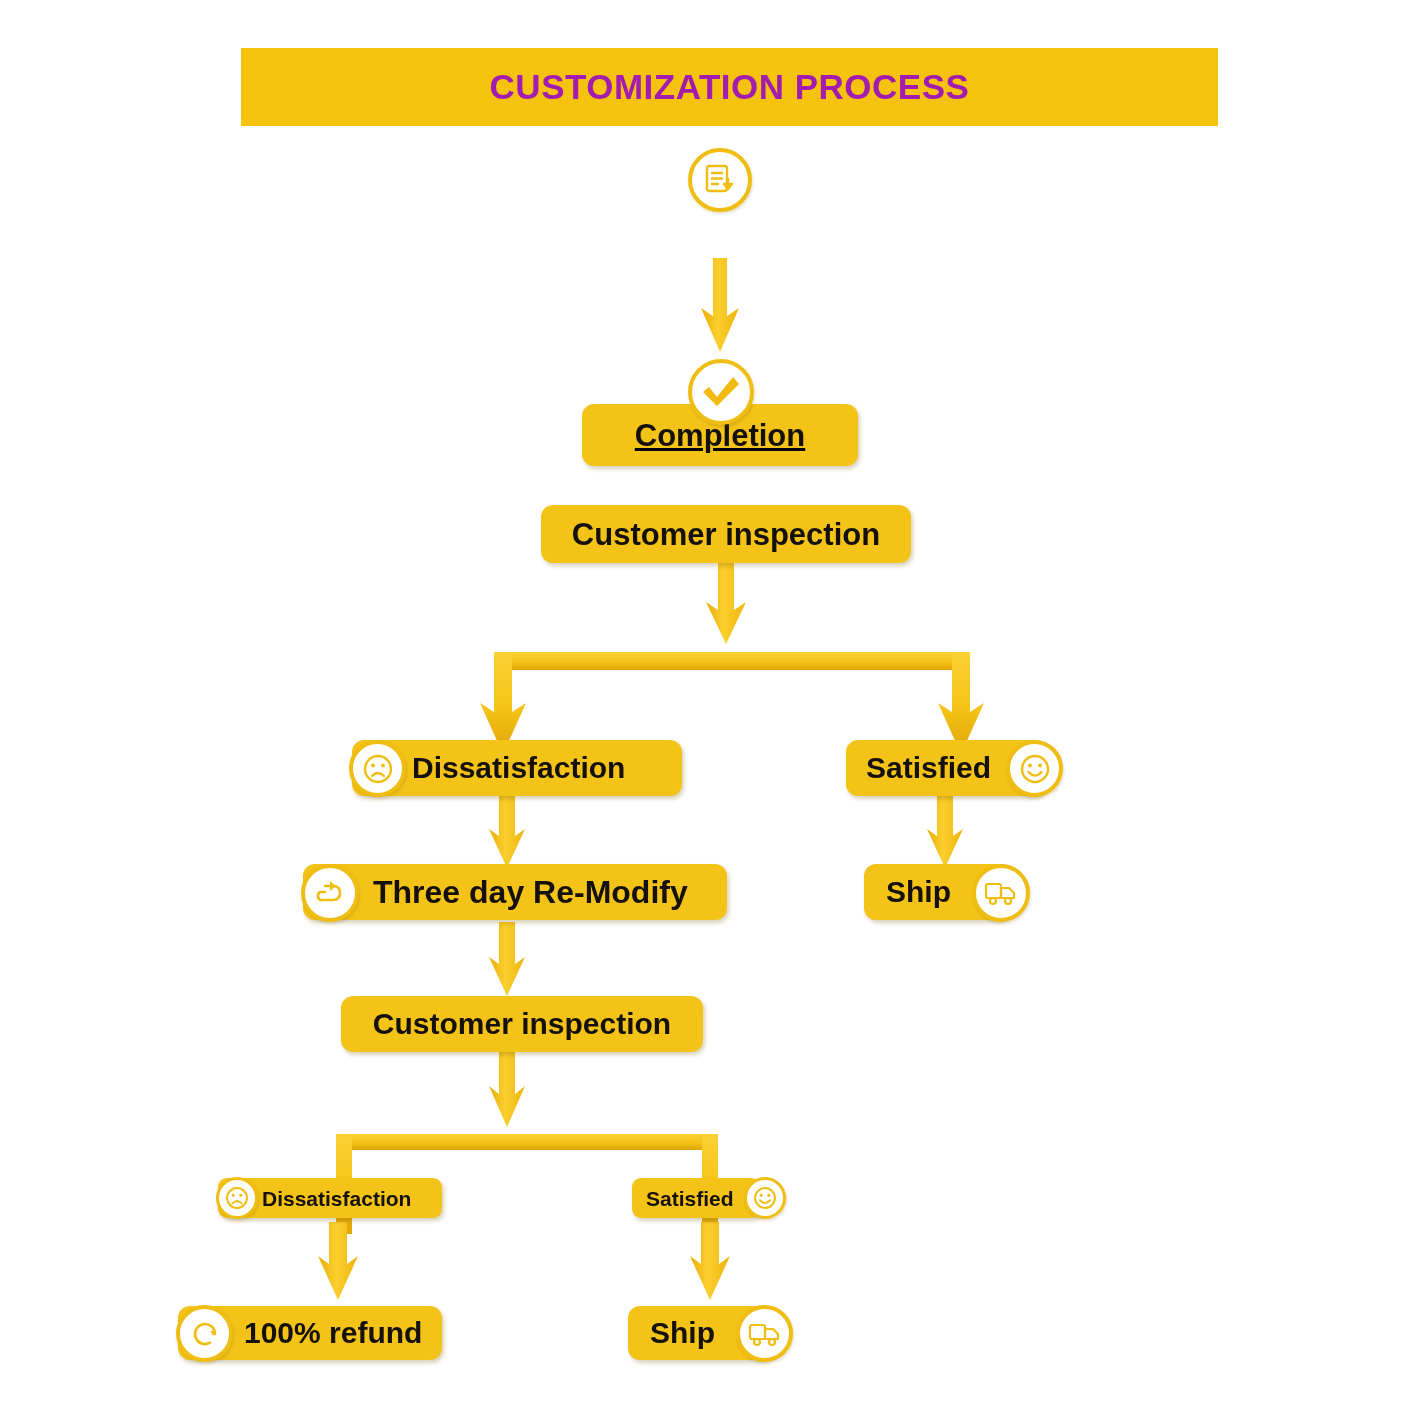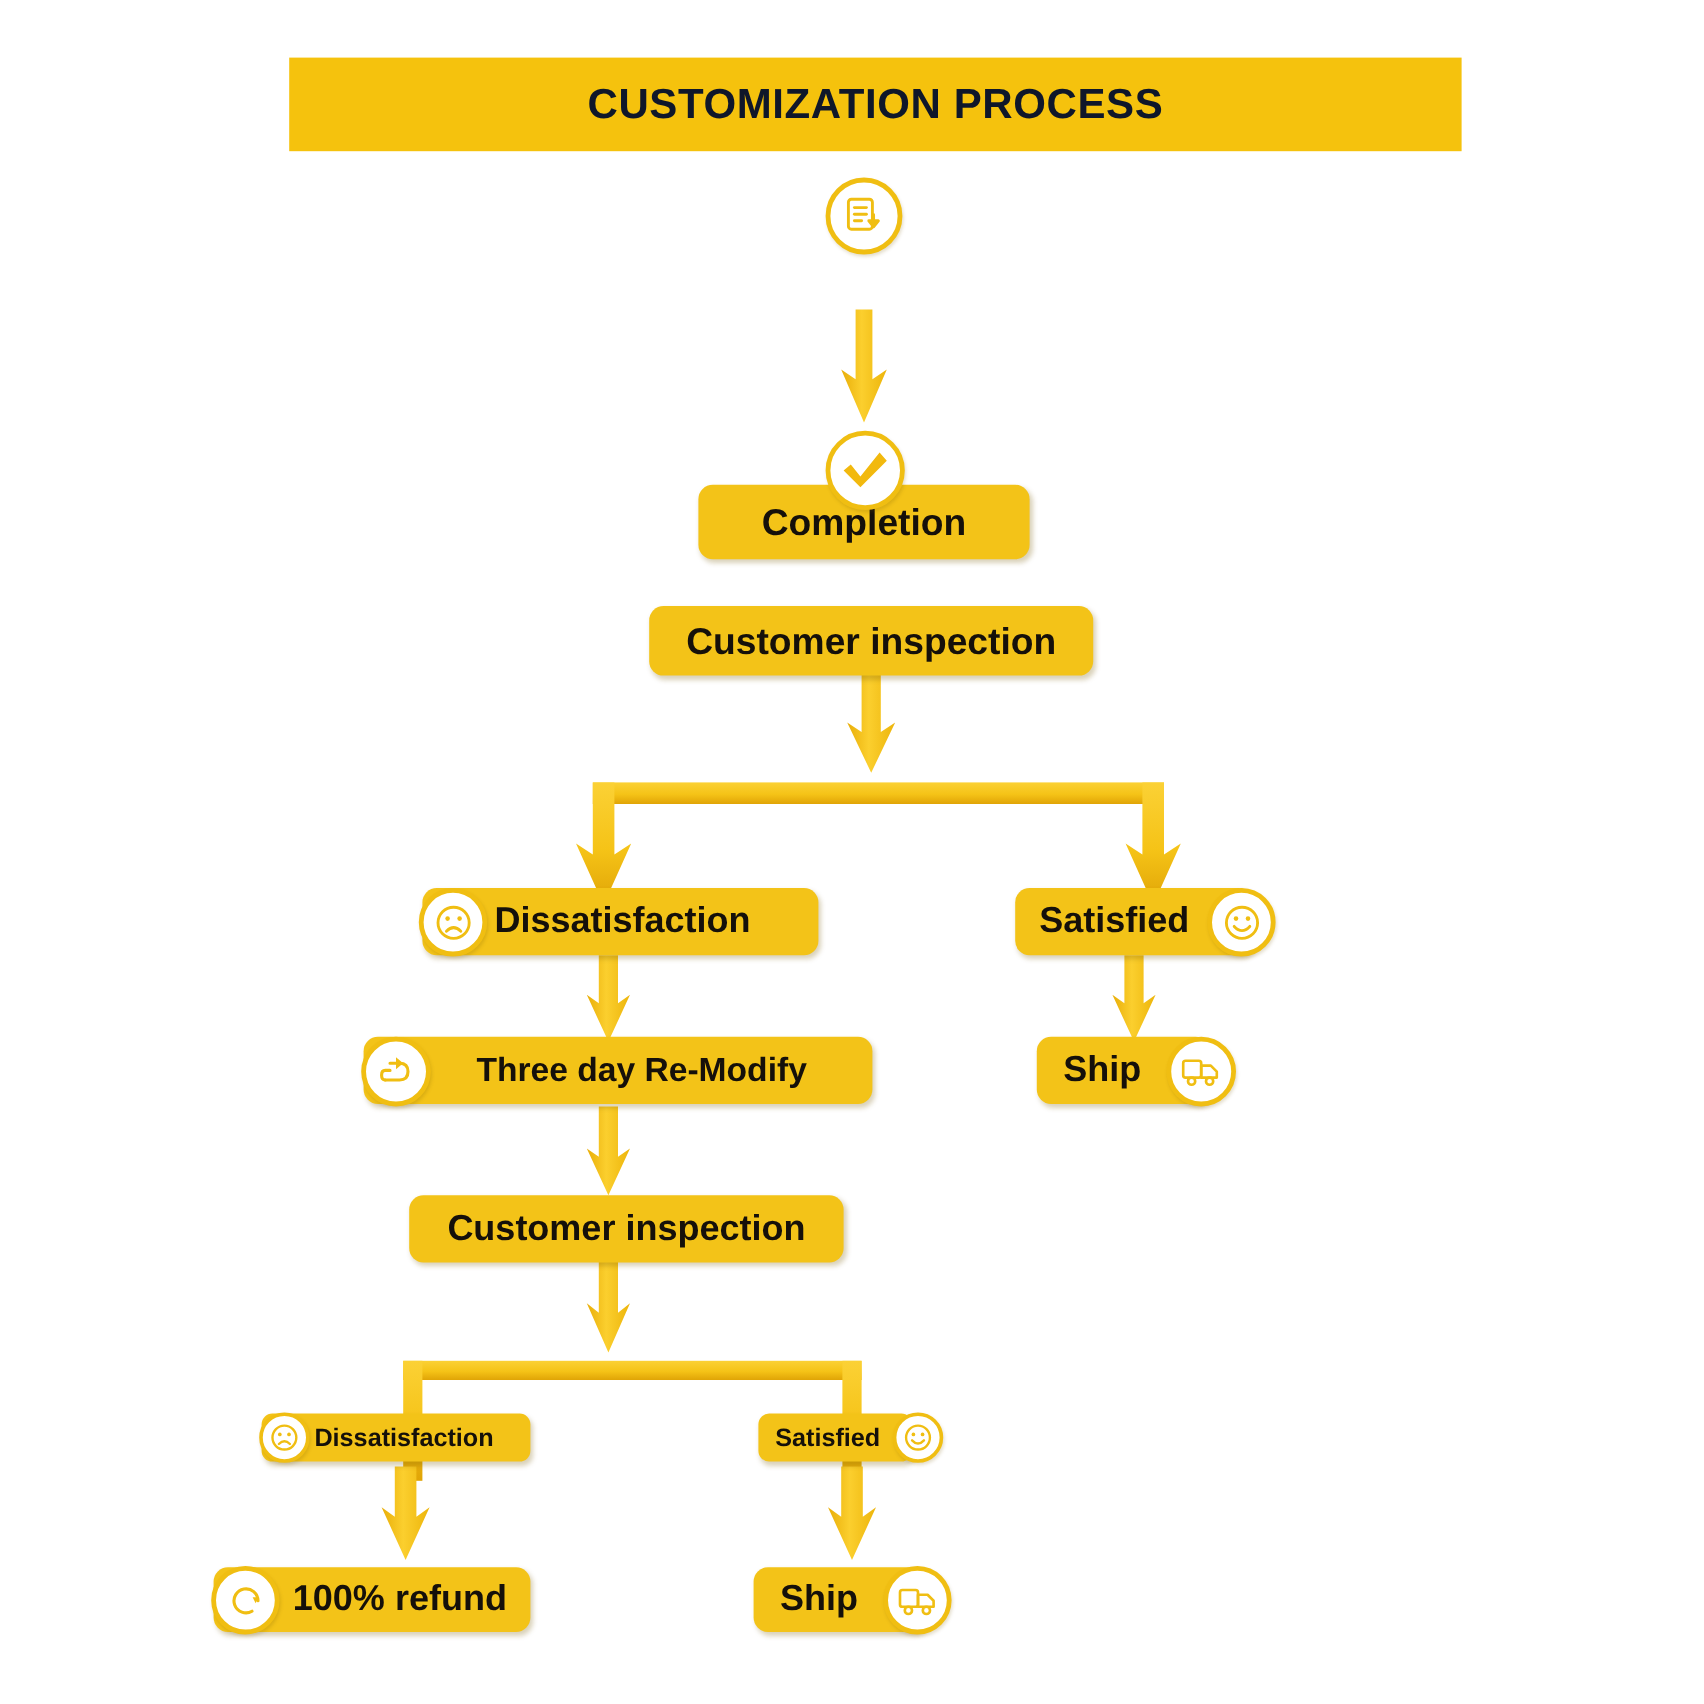--- a/index.html
+++ b/index.html
@@ -11,21 +11,21 @@
   }
   #stage{position:relative;width:1420px;height:1420px;background:#fff;}
 
   
   .title-banner{
     position:absolute;left:241px;top:48px;width:977px;height:78px;
     background:#F5C20D;
     display:flex;align-items:center;justify-content:center;
   }
   .title-banner .title-text{
-    font-size:35px;font-weight:bold;color:#0f172a;
+    font-size:35px;font-weight:bold;color:#a21caf;
     letter-spacing:0.5px;text-transform:uppercase;
     font-family:"Liberation Sans", sans-serif;
   }
 
   
   .node{
     position:absolute;
     background:#F3C318;
     border-radius:12px;
     box-shadow:2px 3px 4px rgba(120,90,0,0.28);
@@ -152,21 +152,21 @@
   <div class="badge" style="left:688px;top:148px;width:64px;height:64px;">
     <svg width="36" height="36" viewBox="0 0 36 36" aria-hidden="true">
       <rect x="5" y="4" width="20" height="25" rx="2.5" fill="none" stroke="#F0BE12" stroke-width="2.4"></rect>
       <line x1="10" y1="11" x2="20" y2="11" stroke="#F0BE12" stroke-width="2.4" stroke-linecap="round"></line>
       <line x1="10" y1="16.5" x2="20" y2="16.5" stroke="#F0BE12" stroke-width="2.4" stroke-linecap="round"></line>
       <line x1="10" y1="22" x2="16" y2="22" stroke="#F0BE12" stroke-width="2.4" stroke-linecap="round"></line>
       <path d="M26,17 L26,25 M22,22 L26,27 L30,22 Z" fill="#F0BE12" stroke="#F0BE12" stroke-width="2.4" stroke-linejoin="round" stroke-linecap="round"></path>
     </svg>
   </div>
 
-  <div class="node center" style="left:582px;top:404px;width:276px;height:62px;">
+  <div class="node center" style="left:582px;top:404px;width:276px;height:62px;text-decoration:underline;">
     <span class="label" style="font-size:31px;">Completion</span>
   </div>
   <div class="badge" style="left:688px;top:359px;width:66px;height:66px;">
     <svg width="42" height="34" viewBox="0 0 42 34" aria-hidden="true">
       <path d="M3,17 L9,12 L17,22 L33,2 L39,9 L17,31 Z" fill="#F2B90E"></path>
     </svg>
   </div>
 
   <div class="node center" style="left:541px;top:505px;width:370px;height:58px;">
     <span class="label" style="font-size:31px;">Customer inspection</span>
@@ -190,21 +190,21 @@
   <div class="badge" style="left:1006px;top:740px;width:57px;height:57px;">
     <svg width="34" height="34" viewBox="0 0 34 34" aria-hidden="true">
       <circle cx="17" cy="17" r="13" fill="none" stroke="#F0BE12" stroke-width="2.4"></circle>
       <circle cx="12" cy="13.5" r="1.9" fill="#F0BE12"></circle>
       <circle cx="22" cy="13.5" r="1.9" fill="#F0BE12"></circle>
       <path d="M10.5,20 Q17,27 23.5,20" fill="none" stroke="#F0BE12" stroke-width="2.4" stroke-linecap="round"></path>
     </svg>
   </div>
 
   <div class="node" style="left:303px;top:864px;width:424px;height:56px;padding-left:70px;">
-    <span class="label" style="font-size:28px;margin-left:24px;">Three day Re-Modify</span>
+    <span class="label" style="font-size:32px;">Three day Re-Modify</span>
   </div>
   <div class="badge" style="left:301px;top:864px;width:58px;height:58px;">
     <svg width="34" height="34" viewBox="0 0 34 34" aria-hidden="true">
       <path d="M8,24 L20,24 Q27,24 27,17 Q27,10 20,10 L12,10" fill="none" stroke="#F0BE12" stroke-width="2.6" stroke-linecap="round"></path>
       <path d="M8,24 Q5,24 5,20 Q5,16 8,16 L12,16" fill="none" stroke="#F0BE12" stroke-width="2.6" stroke-linecap="round"></path>
       <path d="M17,5 L23,10 L17,15 Z" fill="#F0BE12"></path>
     </svg>
   </div>
 
   <div class="node" style="left:864px;top:864px;width:144px;height:56px;padding-left:22px;">

